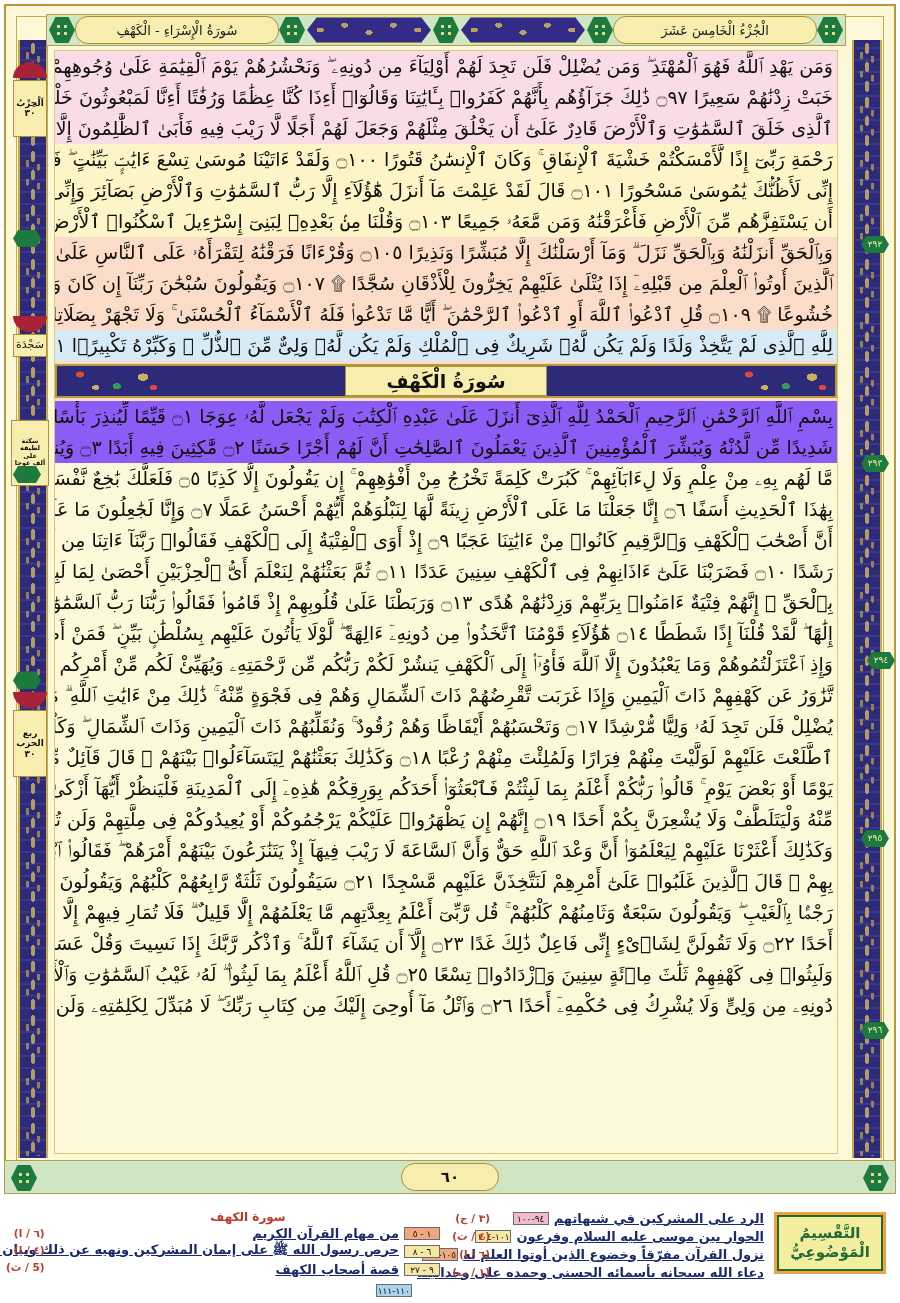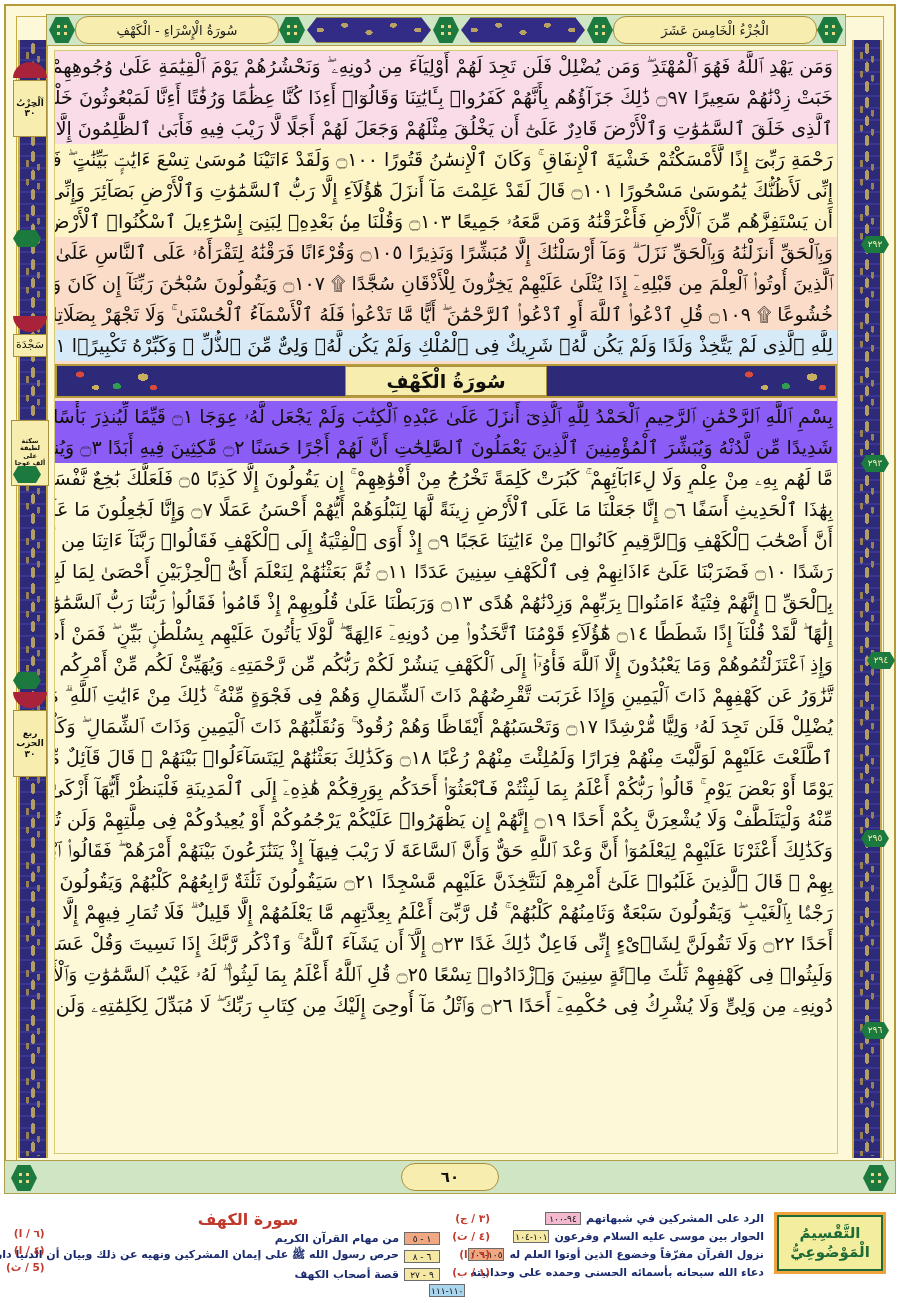--- a/index.html
+++ b/index.html
@@ -231,23 +231,23 @@
   .chip{
     min-width:36px;height:13px;line-height:13px;text-align:center;
     font-size:9px;color:#111;
     border:1px solid #6b6b6b;
     box-sizing:border-box;
   }
   .chip.c1{background:#f2b9cf;}
   .chip.c2{background:#f5e7a4;}
   .chip.c3{background:#f0a882;}
   .chip.c4{background:#a9d4ee;margin-top:36px;}
-  .idx-desc{color:#1a2a6c;font-weight:bold;font-size:11px;white-space:nowrap;}
+  .idx-desc{color:#1a2a6c;font-weight:bold;font-size:13px;white-space:nowrap;text-decoration:underline;}
   .idx-ref{color:#c0392b;font-weight:bold;font-size:10.5px;white-space:nowrap;}
-  .surah-label{color:#c0392b;font-weight:bold;font-size:16px;text-align:center;}
+  .surah-label{color:#c0392b;font-weight:bold;font-size:12px;text-align:center;}
 </style>
 </head>
 <body>
 
 <div class="page">
 
   <div class="frame">
     <div class="frame-inner"></div>
     <div class="side-band right"></div>
     <div class="side-band left"></div>

